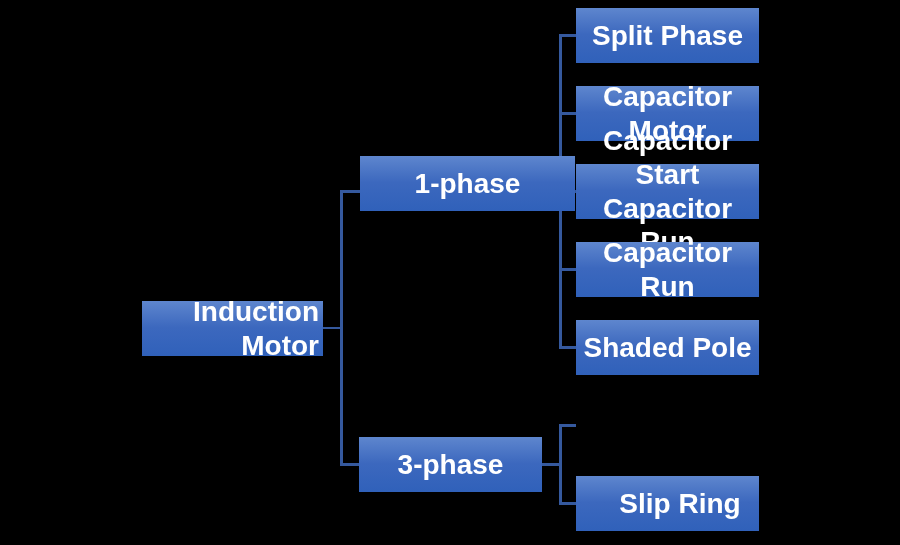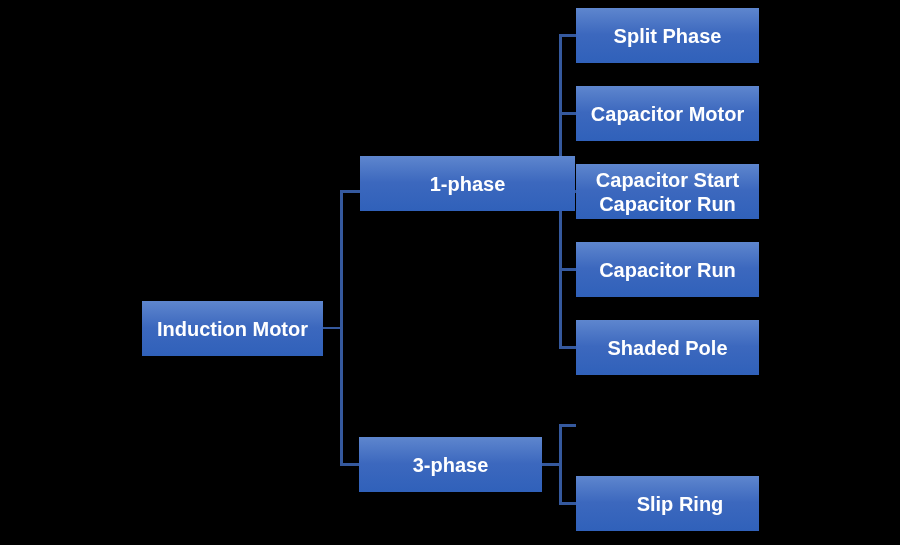--- a/index.html
+++ b/index.html
@@ -16,21 +16,21 @@
     background:var(--bg);
     font-family:"Liberation Sans",sans-serif;
     overflow:hidden;
   }
   .node{
     position:absolute;
     display:flex;align-items:center;justify-content:center;
     text-align:center;
     color:var(--text);
     font-weight:bold;
-    font-size:20px;
+    font-size:28px;
     line-height:1.2;
     background:linear-gradient(180deg,var(--box-top) 0%,var(--box-mid) 48%,var(--box-bottom) 100%);
     box-sizing:border-box;
     padding:0 4px;
   }
   .seg{position:absolute;background:var(--line);}
   .seg.h{height:2.5px;}
   .seg.v{width:2.5px;}
 </style>
 </head>
@@ -55,21 +55,21 @@
     <div class="seg h" style="left:559px;top:268.25px;width:17px;"></div>
     <div class="seg h" style="left:559px;top:346.25px;width:17px;"></div>
 
     <div class="seg h" style="left:542px;top:463.25px;width:19px;"></div>
     <div class="seg v" style="left:559px;top:424.25px;height:80.5px;"></div>
 
     <div class="seg h" style="left:559px;top:424.25px;width:17px;"></div>
     <div class="seg h" style="left:559px;top:502.25px;width:17px;"></div>
   </div>
 
-  <div class="node" style="left:142px;top:301px;width:181px;height:55px;">
+  <div class="node" style="left:142px;top:301px;width:181px;height:55px;text-align:right;">
     <span>Induction Motor</span>
   </div>
 
   <div class="node" style="left:360px;top:156px;width:215px;height:55px;">
     <span>1-phase</span>
   </div>
   <div class="node" style="left:359px;top:437px;width:183px;height:55px;">
     <span>3-phase</span>
   </div>
 

